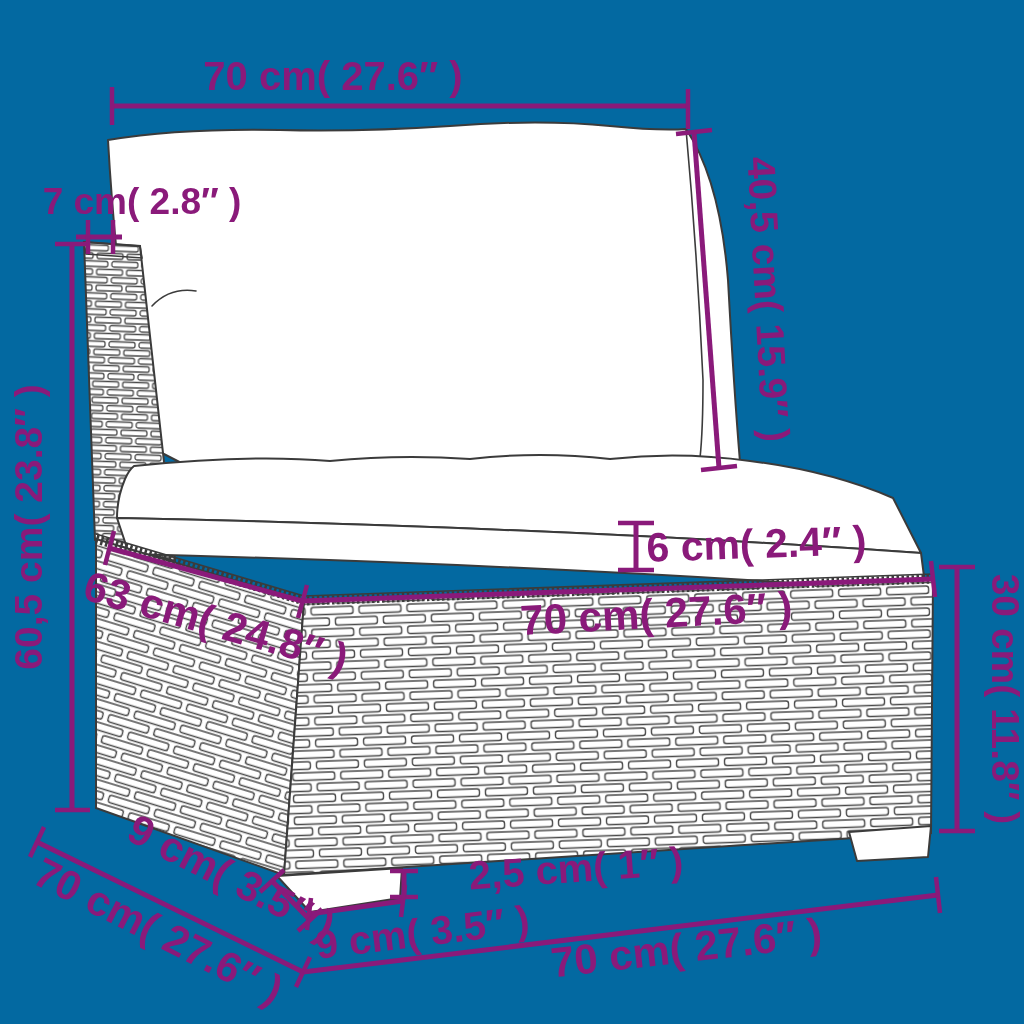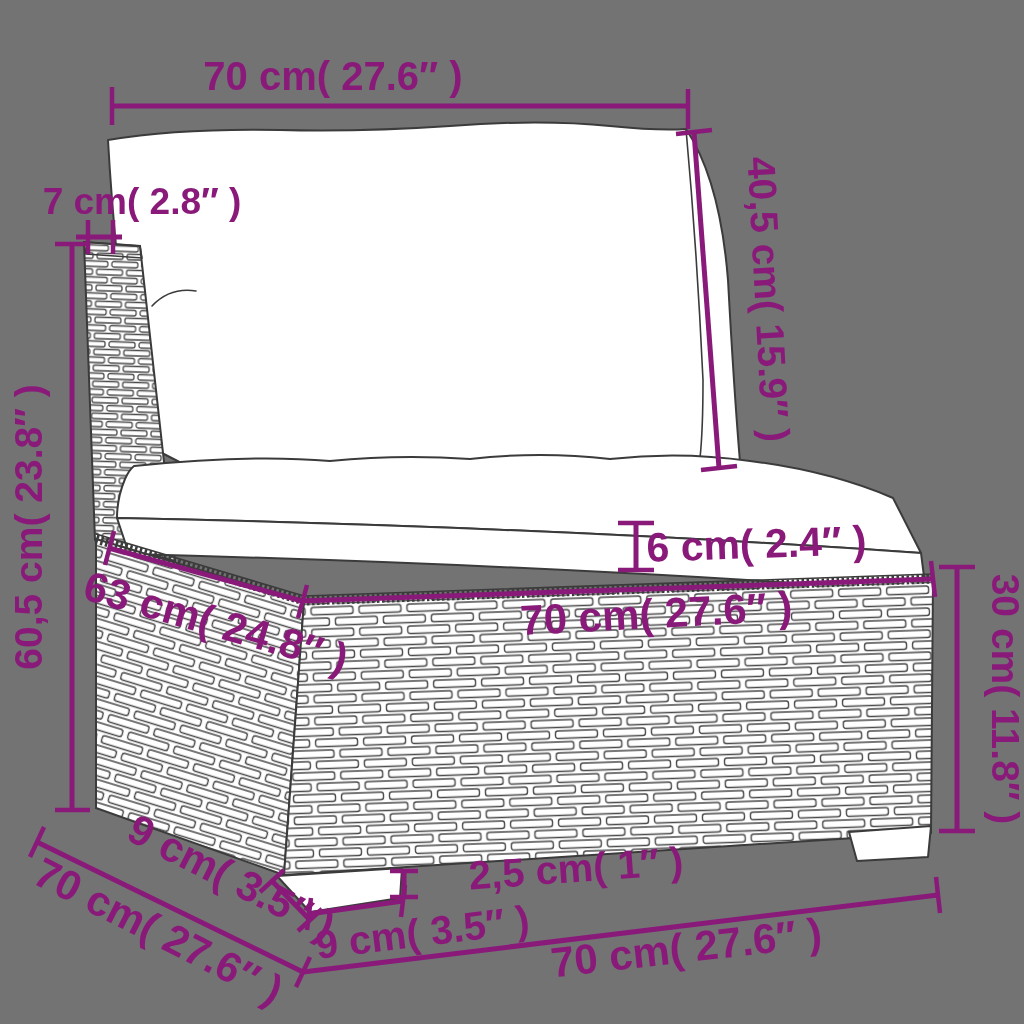--- a/index.html
+++ b/index.html
@@ -1,16 +1,16 @@
 <!DOCTYPE html>
 <html><head>
 <meta charset="utf-8">
 <style>
   html,body{margin:0;padding:0;background:#ffffff;}
-  .stage{width:1024px;height:1024px;position:relative;background:#737373;overflow:hidden;
+  .stage{width:1024px;height:1024px;position:relative;background:#0369a1;overflow:hidden;
          font-family:"Liberation Sans", sans-serif;}
   svg{display:block;}
   text{font-family:"Liberation Sans", sans-serif;font-weight:700;fill:#8a1a7a;}
   .outline{fill:#ffffff;stroke:#3b3b3b;stroke-width:2;stroke-linejoin:round;}
   .thin{fill:none;stroke:#3b3b3b;stroke-width:1.6;stroke-linecap:round;}
   .dim{stroke:#8a1a7a;stroke-width:5;stroke-linecap:butt;fill:none;}
   .tick{stroke:#8a1a7a;stroke-width:4.5;stroke-linecap:butt;}
 </style>
 </head>
 <body>

